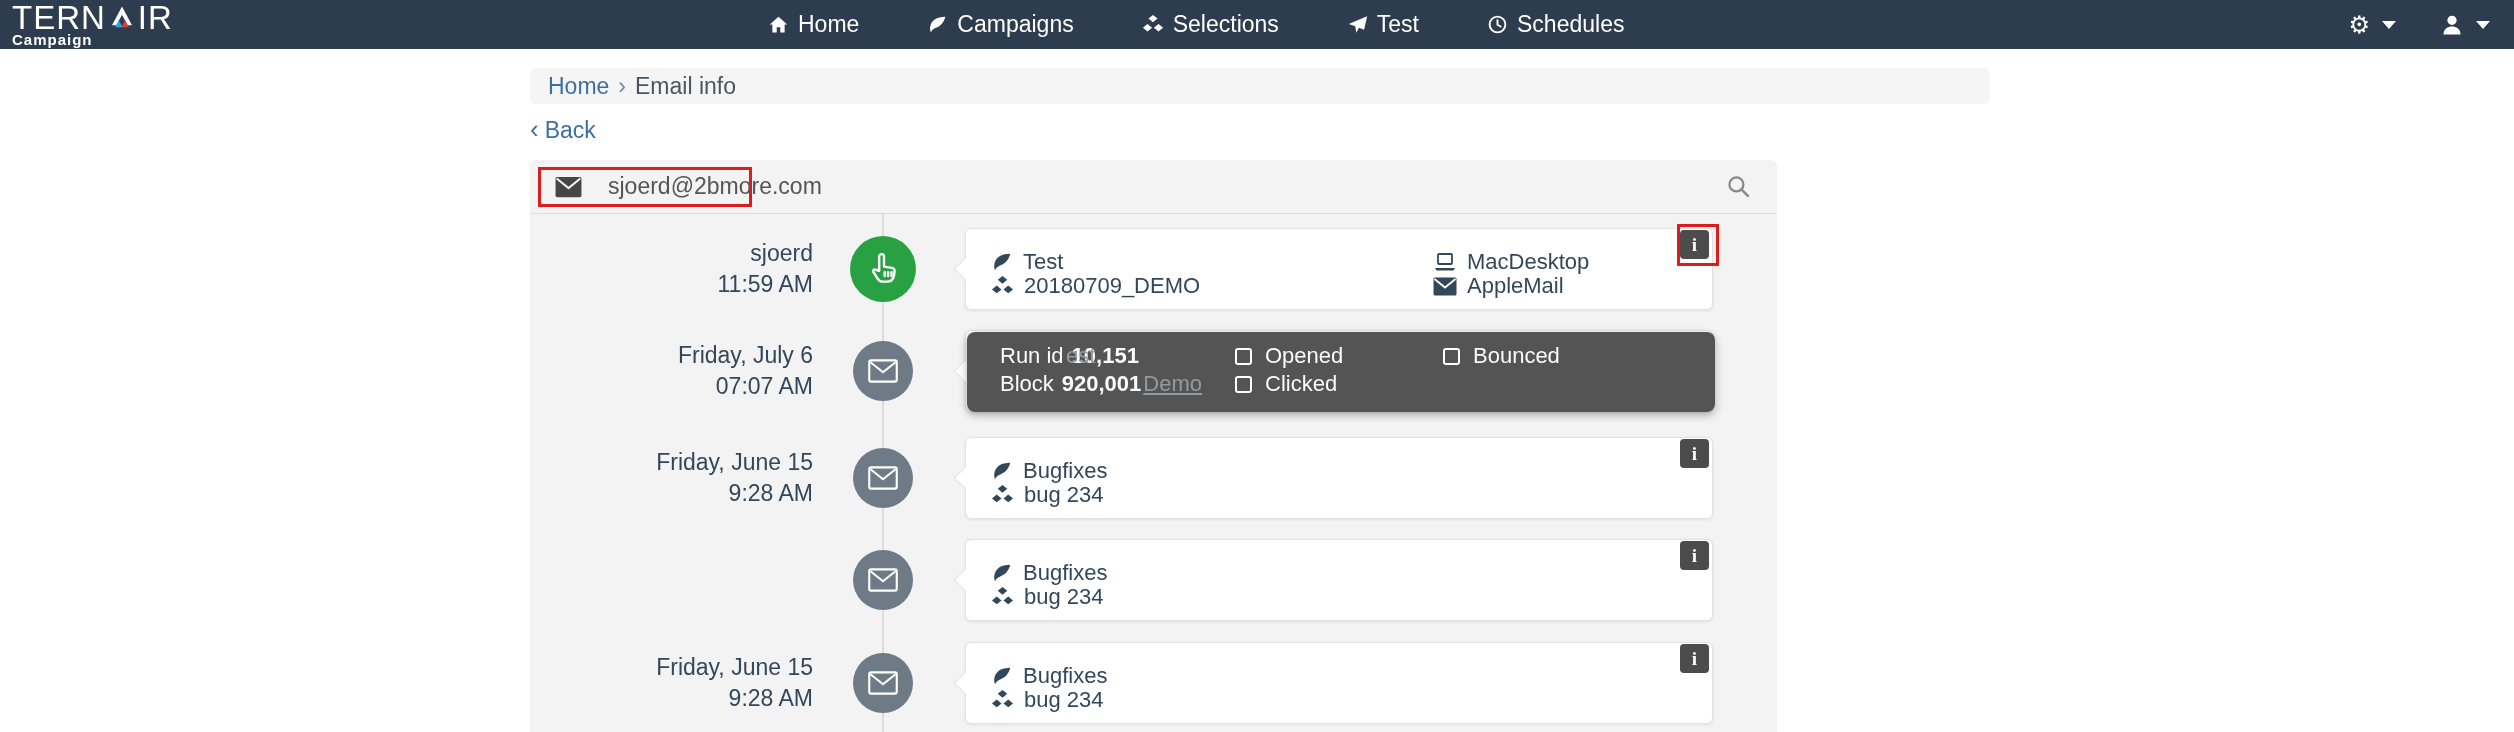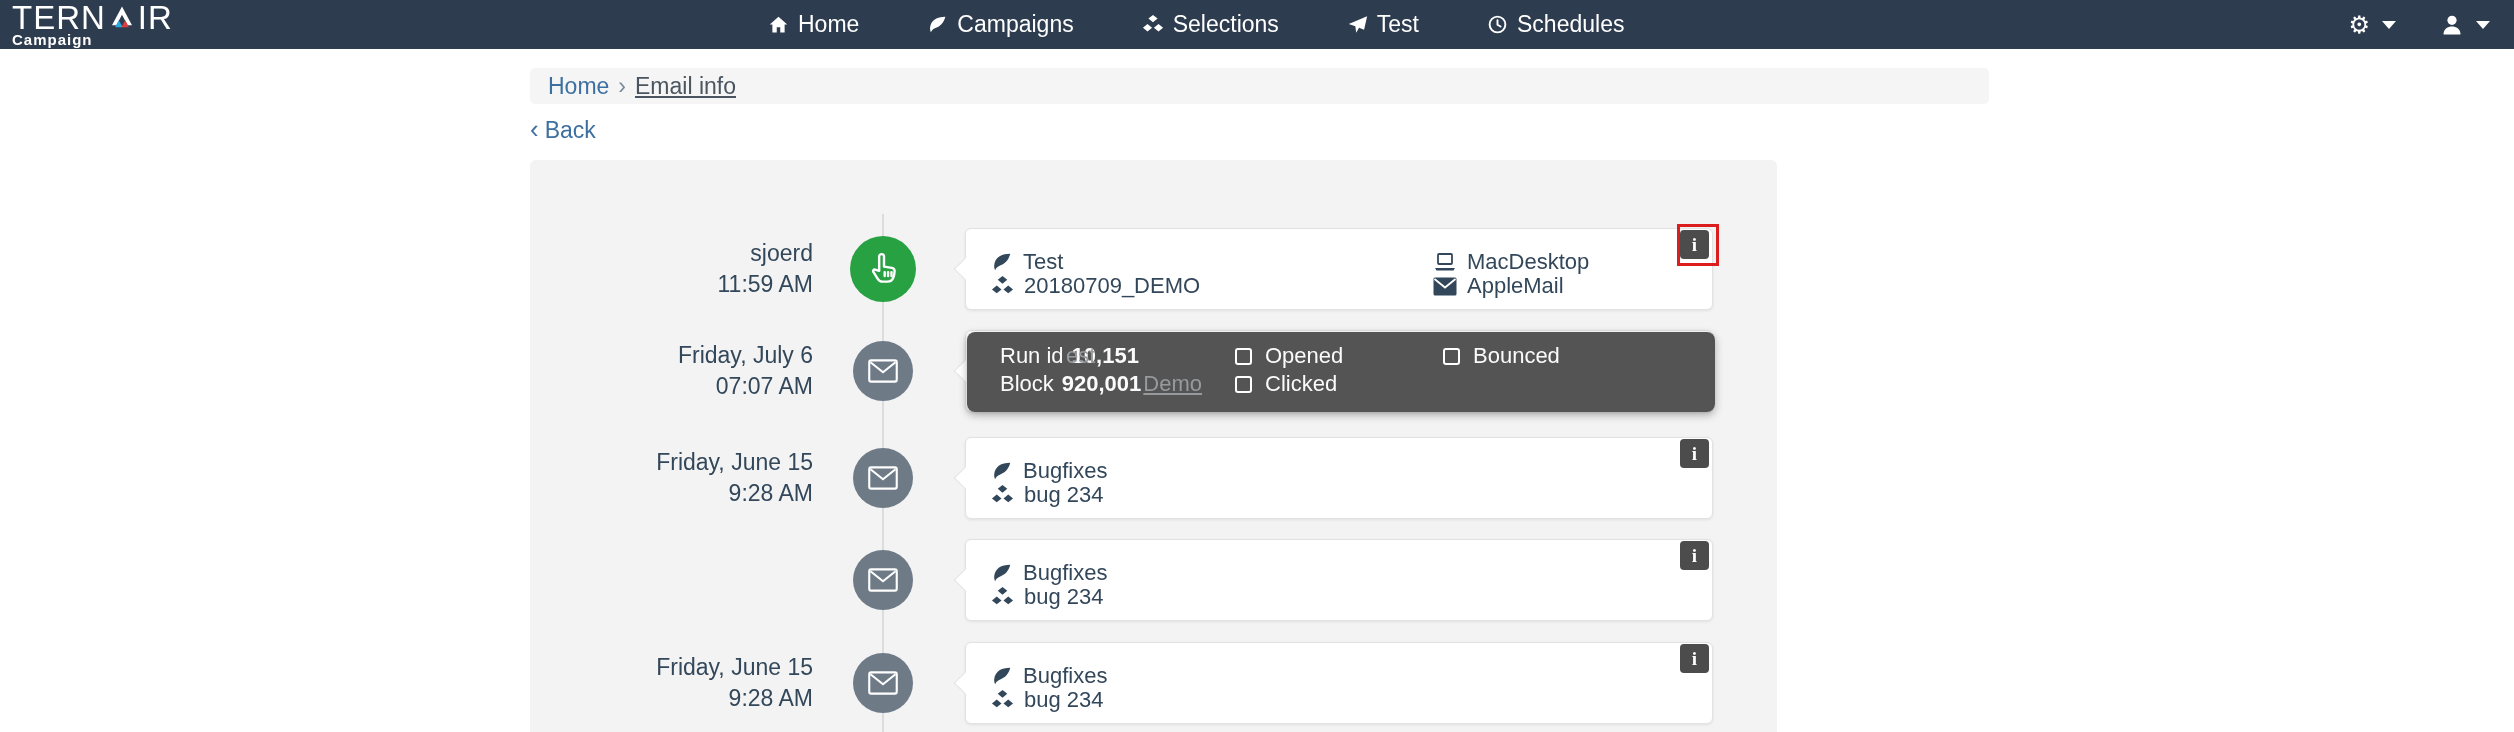--- a/index.html
+++ b/index.html
@@ -17,21 +17,21 @@
   .nav-item svg { display:block; }
   #nav-right { position:absolute; right:24px; top:0; height:49px; display:flex; align-items:center; gap:44px; }
   .nav-ctl { display:flex; align-items:center; gap:12px; color:#fff; cursor:pointer; }
   .gear-glyph { font-family:"DejaVu Sans", sans-serif; font-size:24px; line-height:24px; }
   .caret-down { width:0; height:0; border-left:7px solid transparent; border-right:7px solid transparent; border-top:8px solid #fff; }
 
   
   #breadcrumb { position:absolute; left:530px; top:68px; width:1459px; height:36px; background:#f5f5f5; border-radius:5px; font-size:23px; line-height:36px; padding-left:18px; }
   #breadcrumb .bc-home { color:#3d70a0; cursor:pointer; }
   #breadcrumb .bc-sep { color:#7a8a99; margin:0 9px; }
-  #breadcrumb .bc-cur { color:#4a5560;text-decoration:underline; }
+  #breadcrumb .bc-cur { color:#4a5560; }
 
   #back-link { position:absolute; left:530px; top:114px; font-size:23px; color:#3d70a0; cursor:pointer; }
   #back-link .chev { font-size:26px; margin-right:6px; }
 
   
   #panel { position:absolute; left:530px; top:160px; width:1247px; height:572px; background:#f3f3f3; border-radius:6px 6px 0 0; }
 
   
   #search-row { position:absolute; left:0; top:0; width:1247px; height:54px; border-bottom:1px solid #dcdcdc; }
   #search-env { position:absolute; left:25px; top:16px; color:#464646; }
@@ -136,20 +136,32 @@
 <div id="breadcrumb">
   <span class="bc-home">Home</span><span class="bc-sep">›</span><span class="bc-cur">Email info</span>
 </div>
 
 <div id="back-link">
   <span class="chev">‹</span><span>Back</span>
 </div>
 
 <div id="panel">
 
+  <div id="search-row">
+    <svg id="search-env" width="27" height="22" viewBox="0 0 24 19">
+      <rect x="0.5" y="0.5" width="23" height="18" rx="1.5" fill="currentColor"></rect>
+      <path d="M1.5,2 L12,10.5 L22.5,2" stroke="#f3f3f3" stroke-width="1.8" fill="none"></path>
+    </svg>
+    <div id="email-value">sjoerd@2bmore.com</div>
+    <svg id="search-icon" width="25" height="25" viewBox="0 0 24 24">
+      <circle cx="10" cy="10" r="6.7" stroke="currentColor" stroke-width="2.2" fill="none"></circle>
+      <line x1="15" y1="15" x2="21" y2="21" stroke="currentColor" stroke-width="2.4" stroke-linecap="round"></line>
+    </svg>
+    <div class="red-box" id="red-box-email"></div>
+  </div>
 
   <div class="red-box" id="red-box-info"></div>
 
   <div id="tl-line"></div>
 
   <div class="tl-date" style="top:78px;">
     <div>sjoerd</div>
     <div>11:59 AM</div>
   </div>
   <div class="tl-circle green" style="top:76px;">

